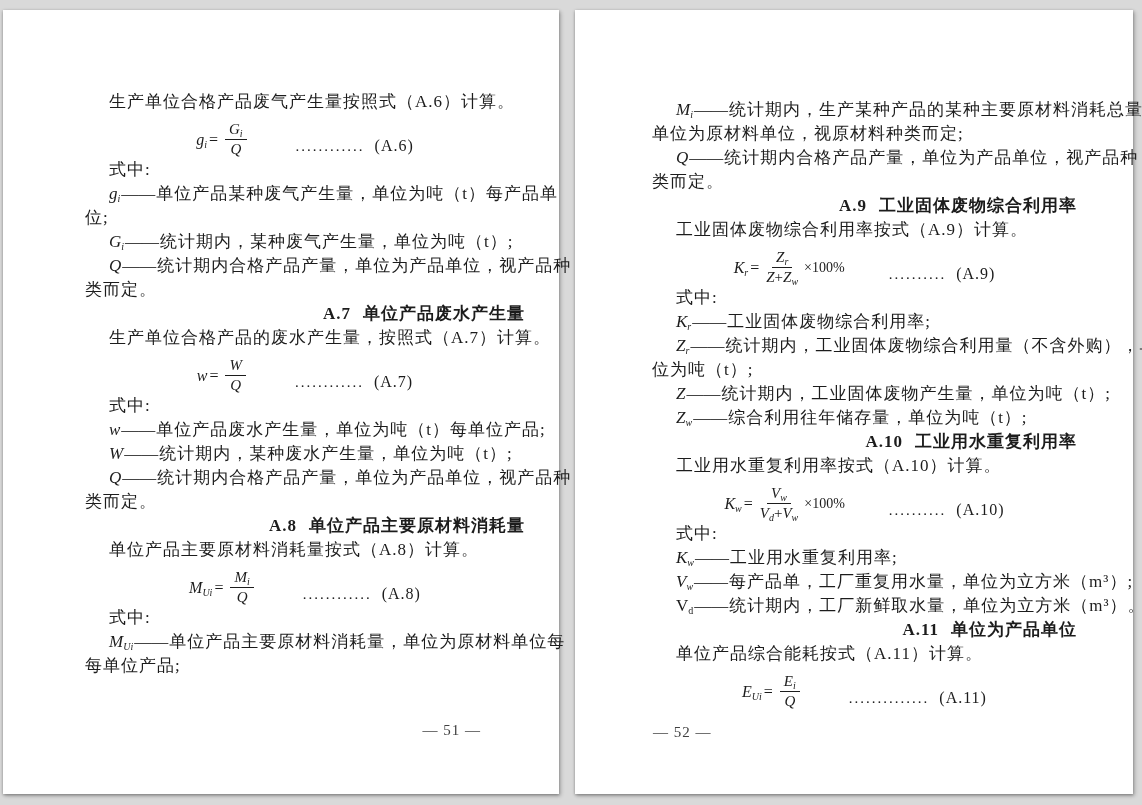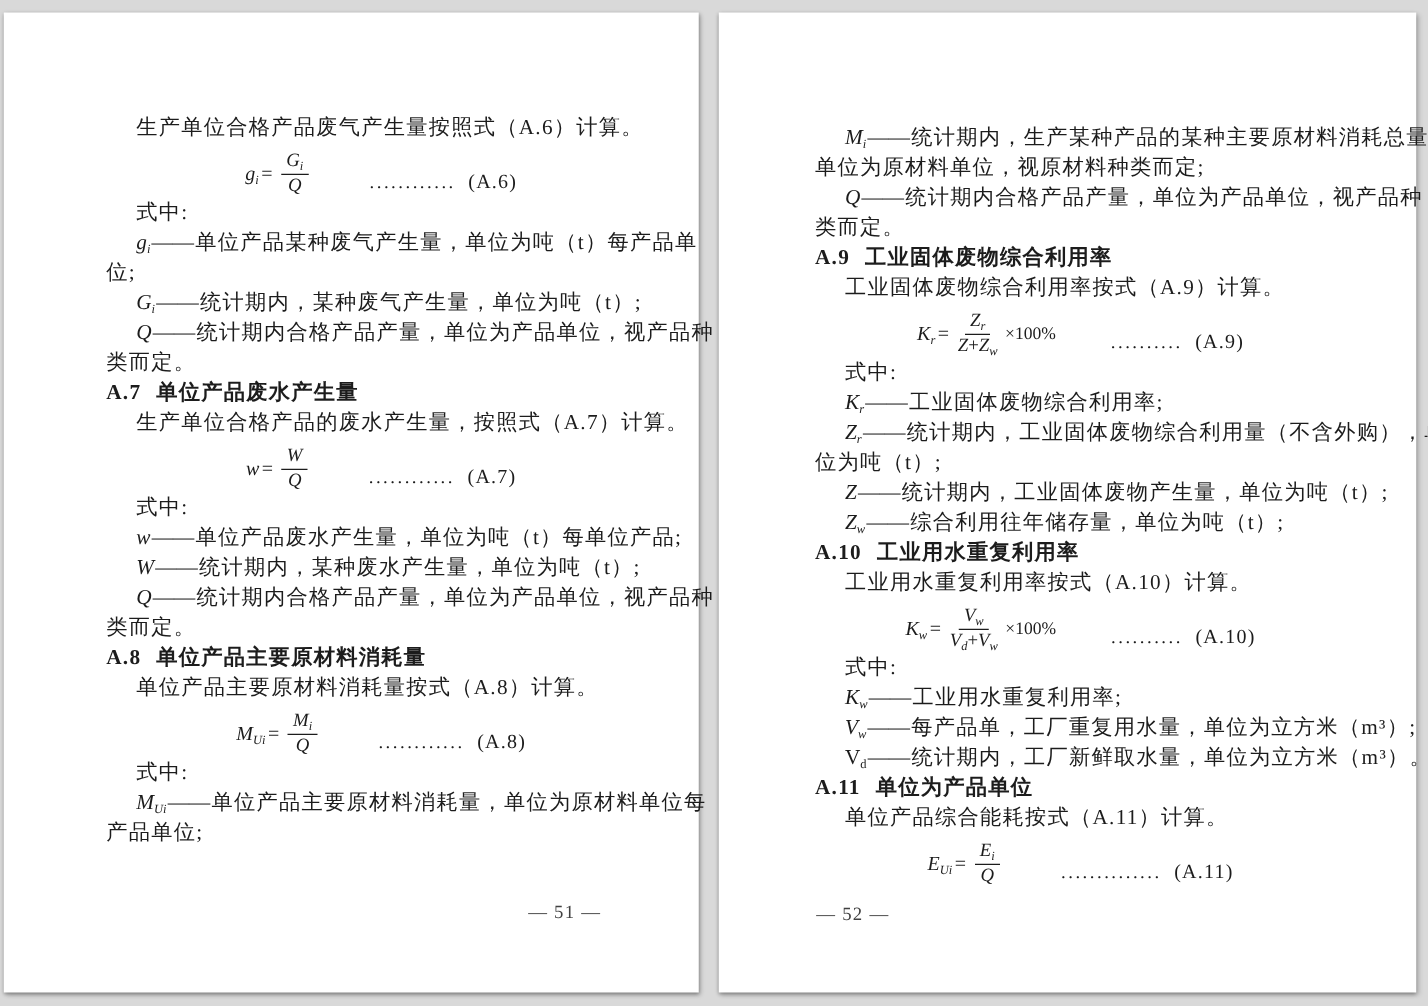--- a/index.html
+++ b/index.html
@@ -14,21 +14,21 @@
     position:absolute;top:10px;height:784px;background:#ffffff;
     box-shadow:0 1px 3px rgba(0,0,0,.35), 2px 2px 4px rgba(0,0,0,.18);
   }
   .page-left{left:3px;width:556px;}
   .page-right{left:575px;width:558px;}
   .content{box-sizing:border-box;}
   .page-left  .content{padding:80px 34px 0 82px;}
   .page-right .content{padding:88px 56px 0 77px;}
   .line{height:24px;line-height:24px;font-size:17px;letter-spacing:1px;white-space:nowrap;}
   .line.para,.line.def{padding-left:24px;}
-  .line.heading{font-weight:bold;}
+  .line.heading{font-weight:bold;text-align:right;}
   .hnum{margin-right:12px;}
   .v{font-style:italic;font-family:"Liberation Serif",serif;letter-spacing:0;}
   .v.up{font-style:normal;}
   sub{font-size:10px;vertical-align:-3px;line-height:0;letter-spacing:0;}
   .dash{letter-spacing:0;margin:0 1px;}
   .line.formula{
     height:44px;display:flex;align-items:flex-end;justify-content:center;
     padding-left:0;font-size:16px;
   }
   .feq{display:inline-flex;align-items:center;}
@@ -98,21 +98,21 @@
             <span class="frac">
               <span class="num"><span class="v">M<sub>i</sub></span></span>
               <span class="den"><span class="v">Q</span></span>
             </span>
           </span>
           <span class="dots">............</span>
           <span class="flabel">(A.8)</span>
         </div>
         <div class="line para">式中:</div>
         <div class="line def"><span><span class="v">M<sub>Ui</sub></span></span><span class="dash">——</span><span>单位产品主要原材料消耗量，单位为原材料单位每</span></div>
-        <div class="line cont">产品单位;</div>
+        <div class="line cont">每单位产品;</div>
       </div>
     <div class="pageno">— 51 —</div>
   </div>
   <div class="page page-right">
     <div class="content">
         <div class="line def"><span><span class="v">M<sub>i</sub></span></span><span class="dash">——</span><span>统计期内，生产某种产品的某种主要原材料消耗总量，</span></div>
         <div class="line cont">单位为原材料单位，视原材料种类而定;</div>
         <div class="line def"><span><span class="v">Q</span></span><span class="dash">——</span><span>统计期内合格产品产量，单位为产品单位，视产品种</span></div>
         <div class="line cont">类而定。</div>
         <div class="line heading"><span class="hnum">A.9</span><span>工业固体废物综合利用率</span></div>

